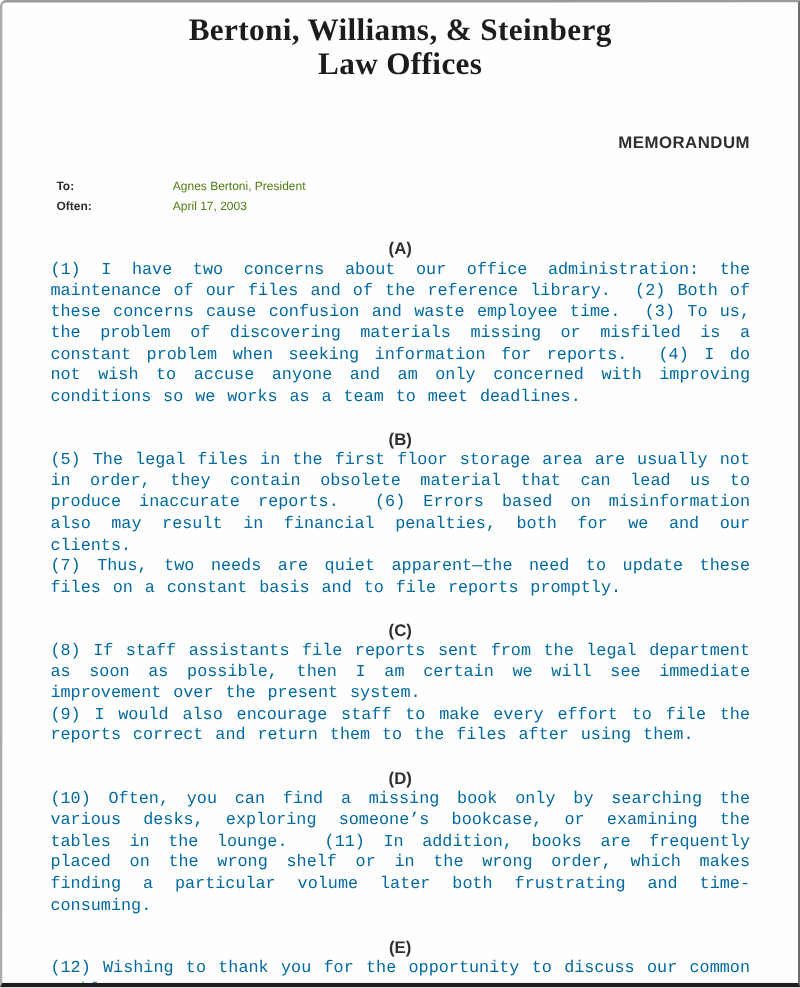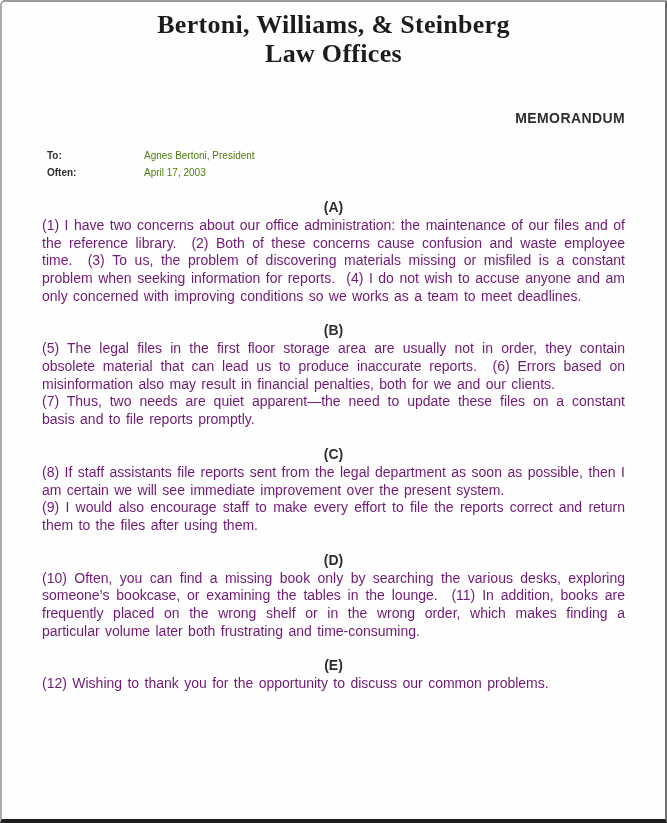--- a/index.html
+++ b/index.html
@@ -69,21 +69,22 @@
     font-size: 14px;
     color: #2e2e2e;
     margin-bottom: 2px;
   }
   .section-text {
     font-size: 14px;
     line-height: 17.7px;
     text-align: justify;
     white-space: pre-wrap;
     word-spacing: 1.5px;
-    color: #701a75;
+    color: #0369a1;
+    font-family: Liberation Mono, monospace;
   }
 </style>
 </head>
 <body>
 
 <div class="page">
 
   <h1 class="firm-title">
     <span>Bertoni, Williams, &amp; Steinberg</span><br>
     <span>Law Offices</span>

